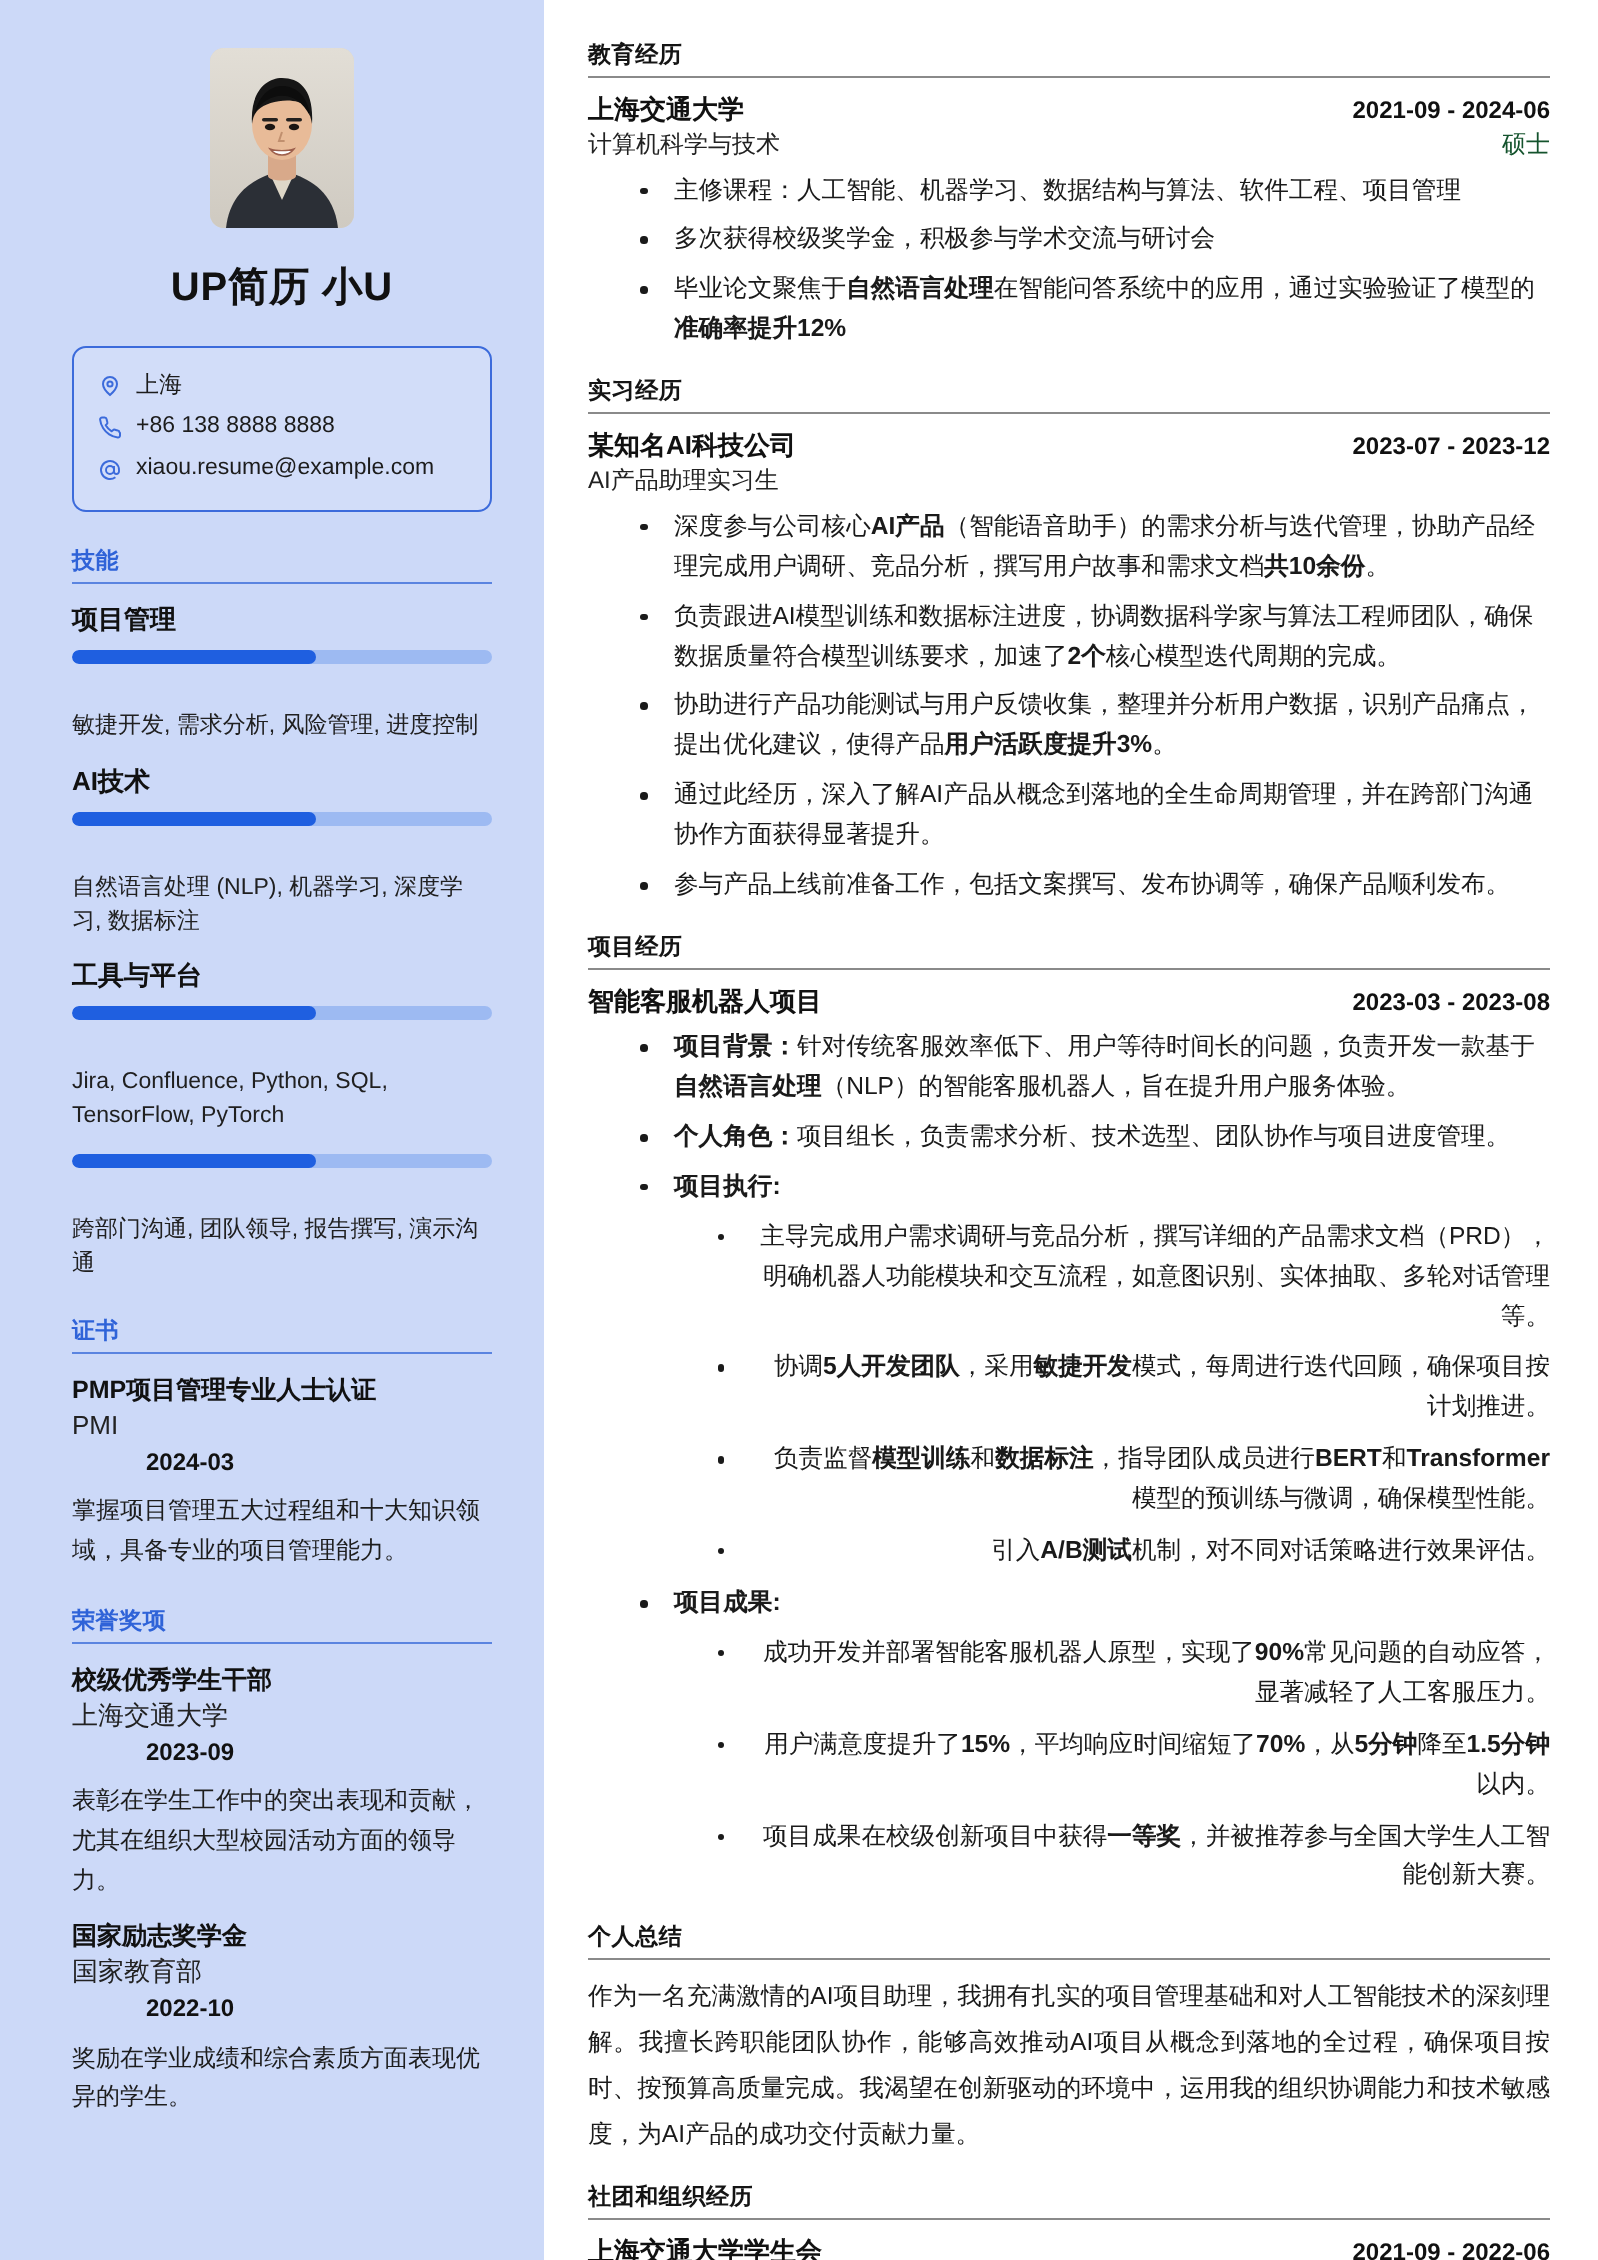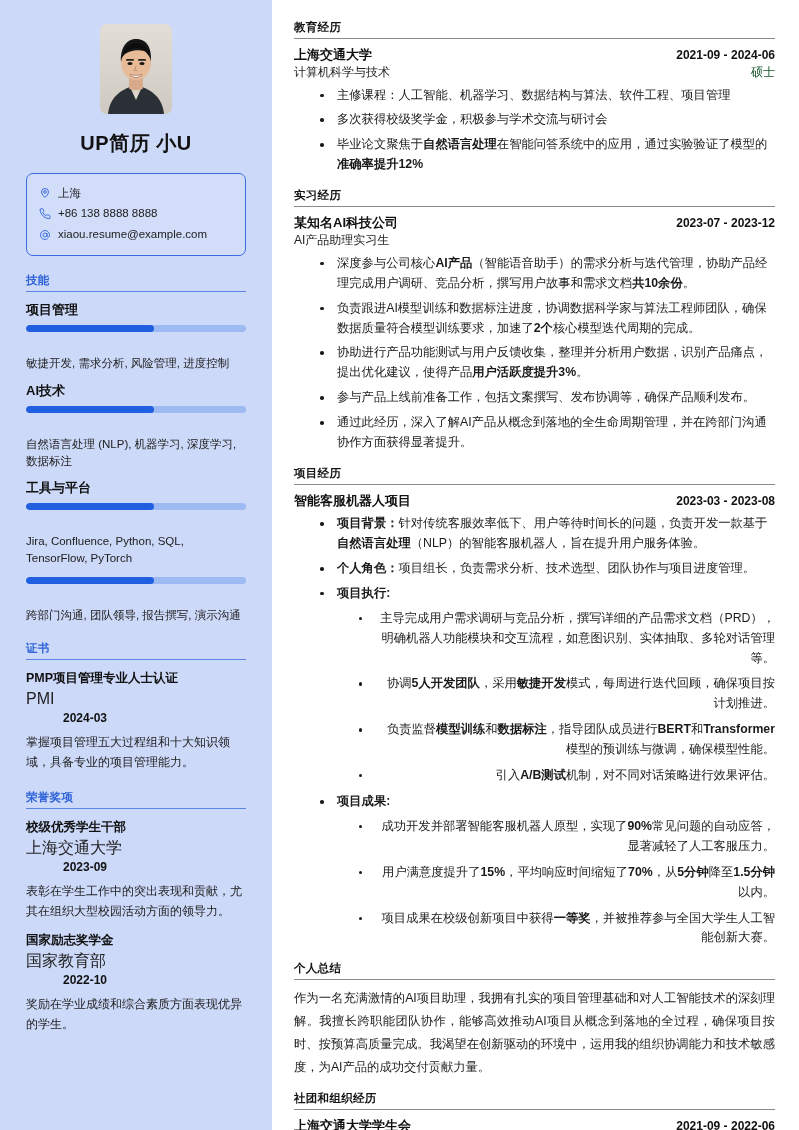--- a/index.html
+++ b/index.html
@@ -26,21 +26,21 @@
   .sidebar {
     width: 272px;
     min-width: 272px;
     background: #ccd9f8;
     padding: 0 0 0 0;
     box-sizing: border-box;
     position: relative;
     overflow: hidden;
   }
   .sidebar-inner {
-    padding: 22px 26px 10px 26px;
+    padding: 22px 26px 10px 36px;
   }
   .photo-wrap {
     display: flex;
     justify-content: center;
     margin-top: 2px;
   }
   .photo {
     width: 72px;
     height: 90px;
     border-radius: 7px;
@@ -125,21 +125,21 @@
   }
 
   .entry { margin-top: 10px; }
   .entry-title {
     font-size: 12.5px;
     font-weight: 700;
     color: #111;
     line-height: 1.35;
   }
   .entry-org {
-    font-size: 16px;
+    font-size: 13px;
     color: #222;
     line-height: 1.45;
   }
   .entry-date {
     font-size: 12px;
     font-weight: 700;
     color: #111;
     line-height: 1.45;
     margin-left: 37px;
   }
@@ -431,22 +431,22 @@
           <span class="org">某知名AI科技公司</span>
           <span class="date">2023-07 - 2023-12</span>
         </div>
         <div class="row-sub">
           <span class="subtitle">AI产品助理实习生</span>
         </div>
         <ul class="blist">
           <li>深度参与公司核心<b>AI产品</b>（智能语音助手）的需求分析与迭代管理，协助产品经理完成用户调研、竞品分析，撰写用户故事和需求文档<b>共10余份</b>。</li>
           <li>负责跟进AI模型训练和数据标注进度，协调数据科学家与算法工程师团队，确保数据质量符合模型训练要求，加速了<b>2个</b>核心模型迭代周期的完成。</li>
           <li>协助进行产品功能测试与用户反馈收集，整理并分析用户数据，识别产品痛点，提出优化建议，使得产品<b>用户活跃度提升3%</b>。</li>
+          <li>通过此经历，深入了解AI产品从概念到落地的全生命周期管理，并在跨部门沟通协作方面获得显著提升。</li>
           <li>参与产品上线前准备工作，包括文案撰写、发布协调等，确保产品顺利发布。</li>
-          <li>通过此经历，深入了解AI产品从概念到落地的全生命周期管理，并在跨部门沟通协作方面获得显著提升。</li>
         </ul>
       </div>
     </section>
 
     <section class="m-section">
       <div class="m-head">项目经历</div>
       <div class="m-entry">
         <div class="row-top">
           <span class="org">智能客服机器人项目</span>
           <span class="date">2023-03 - 2023-08</span>

